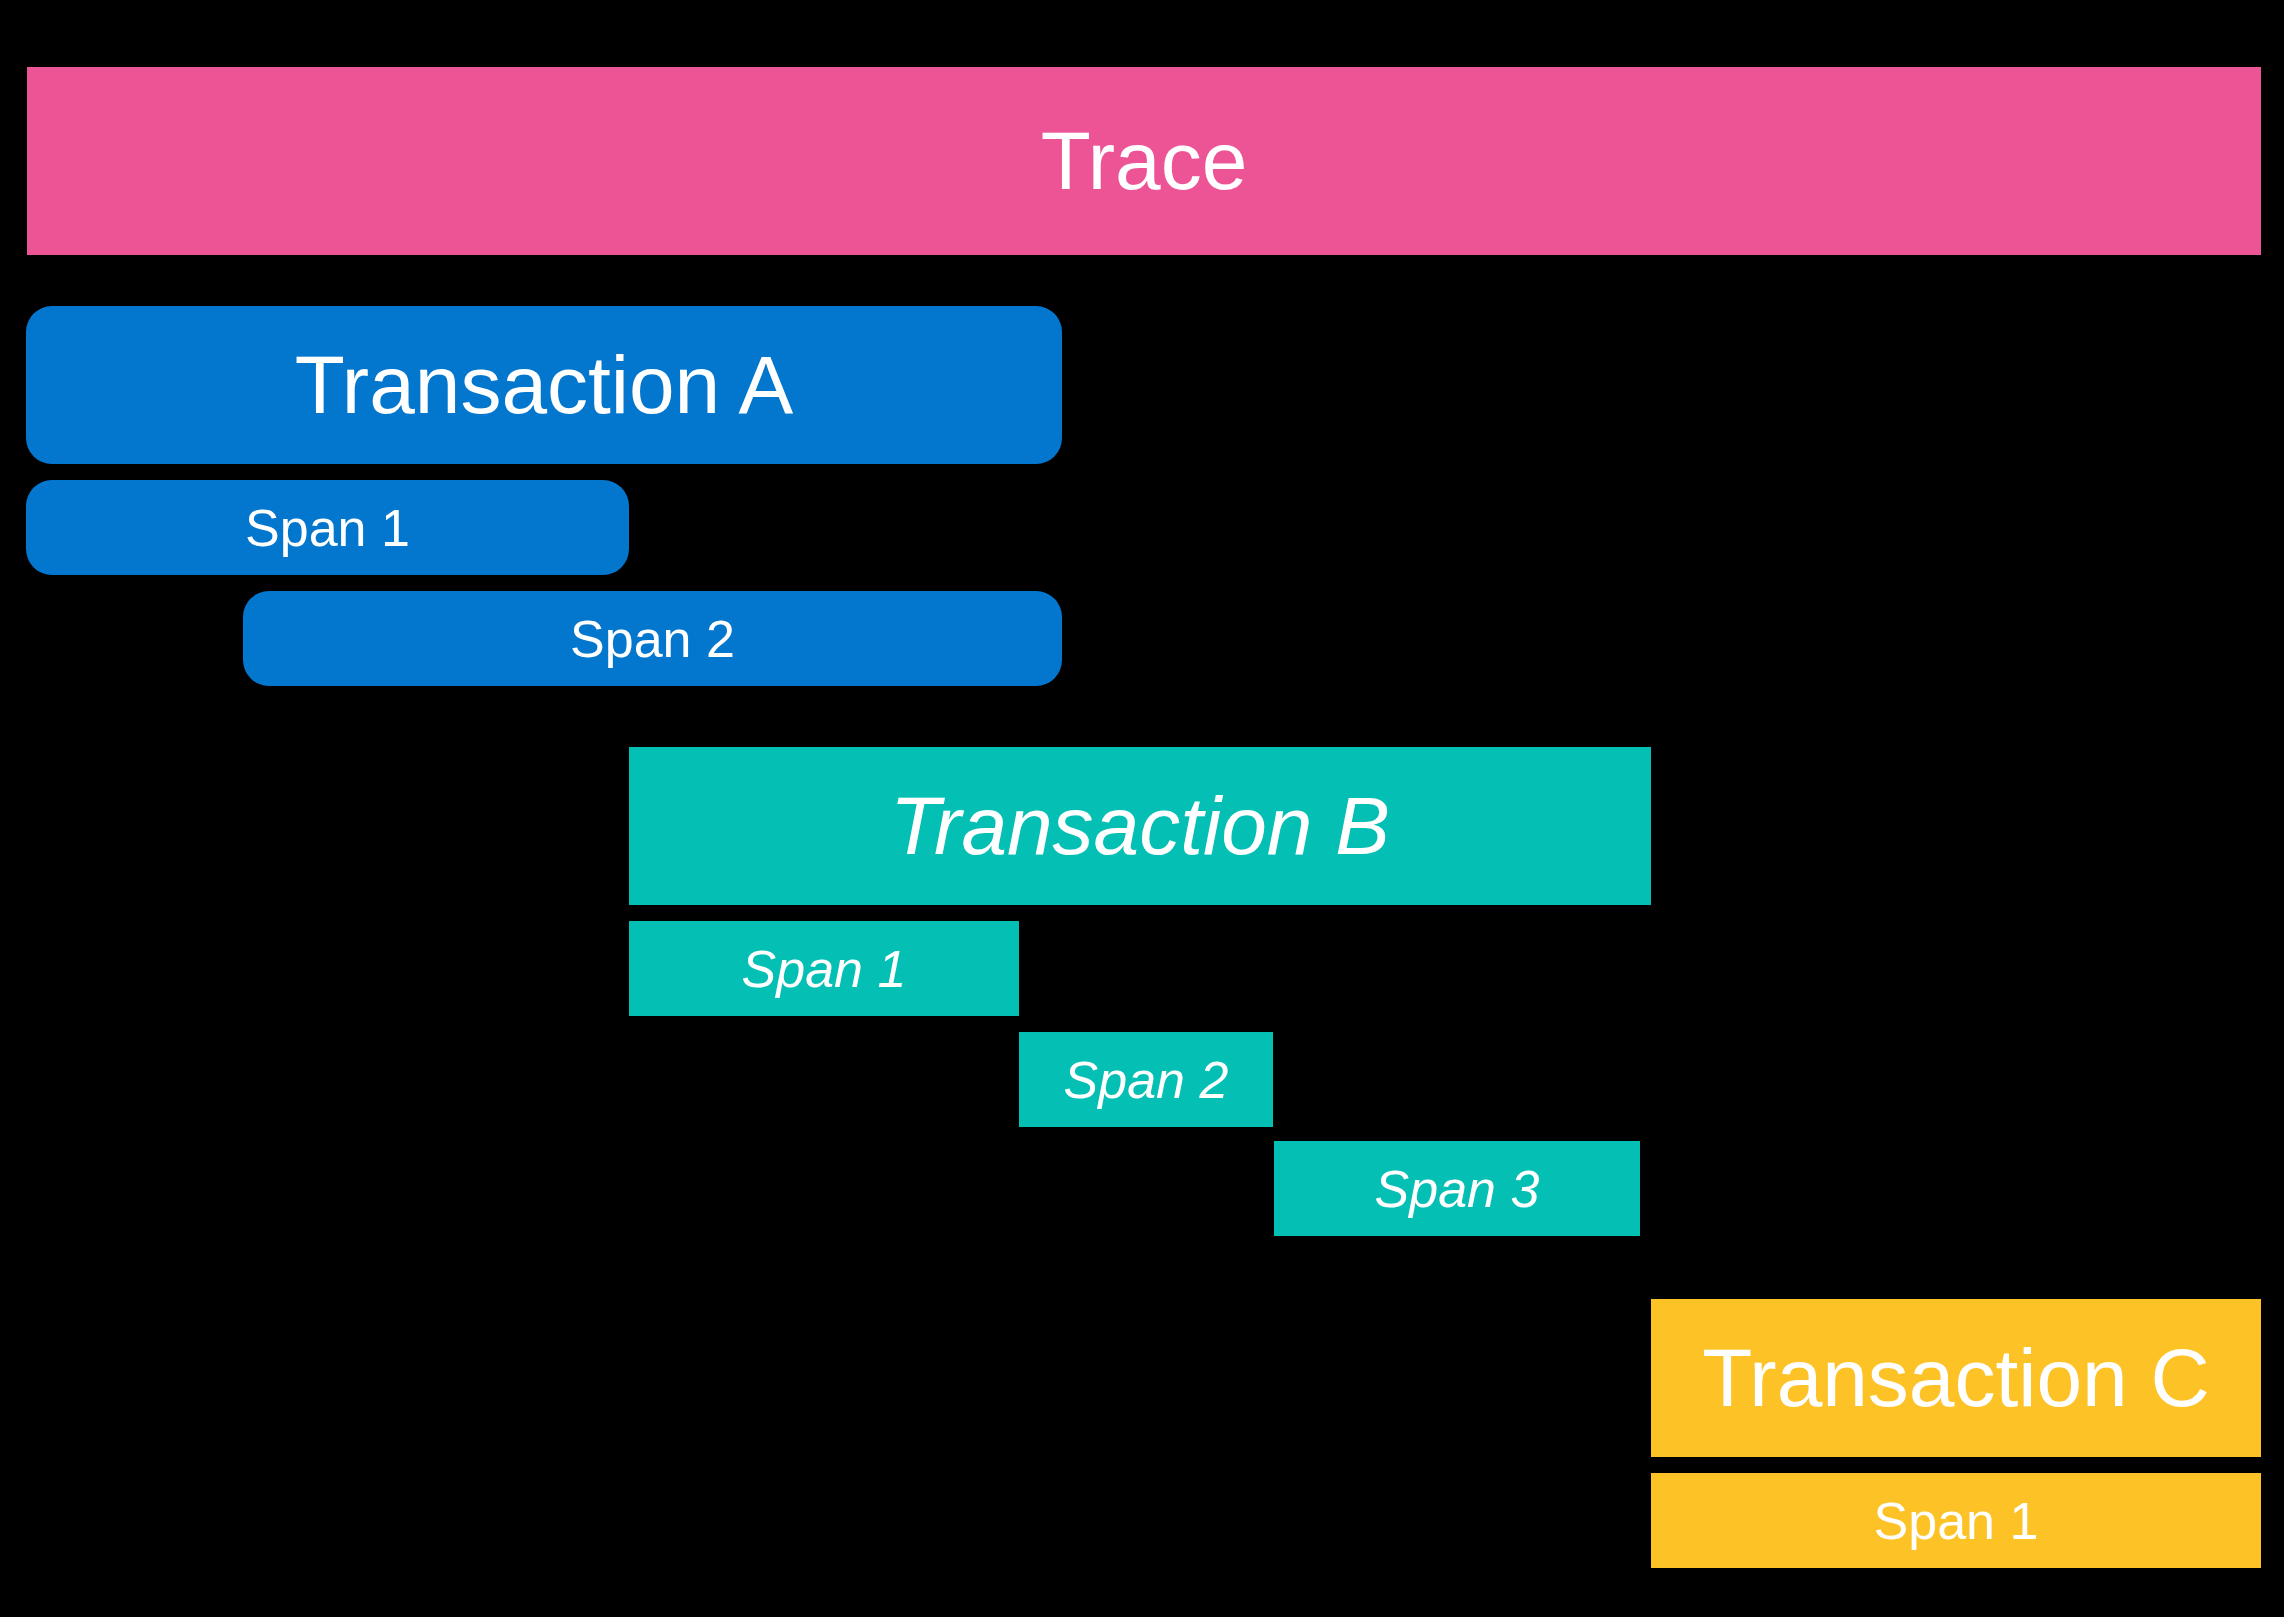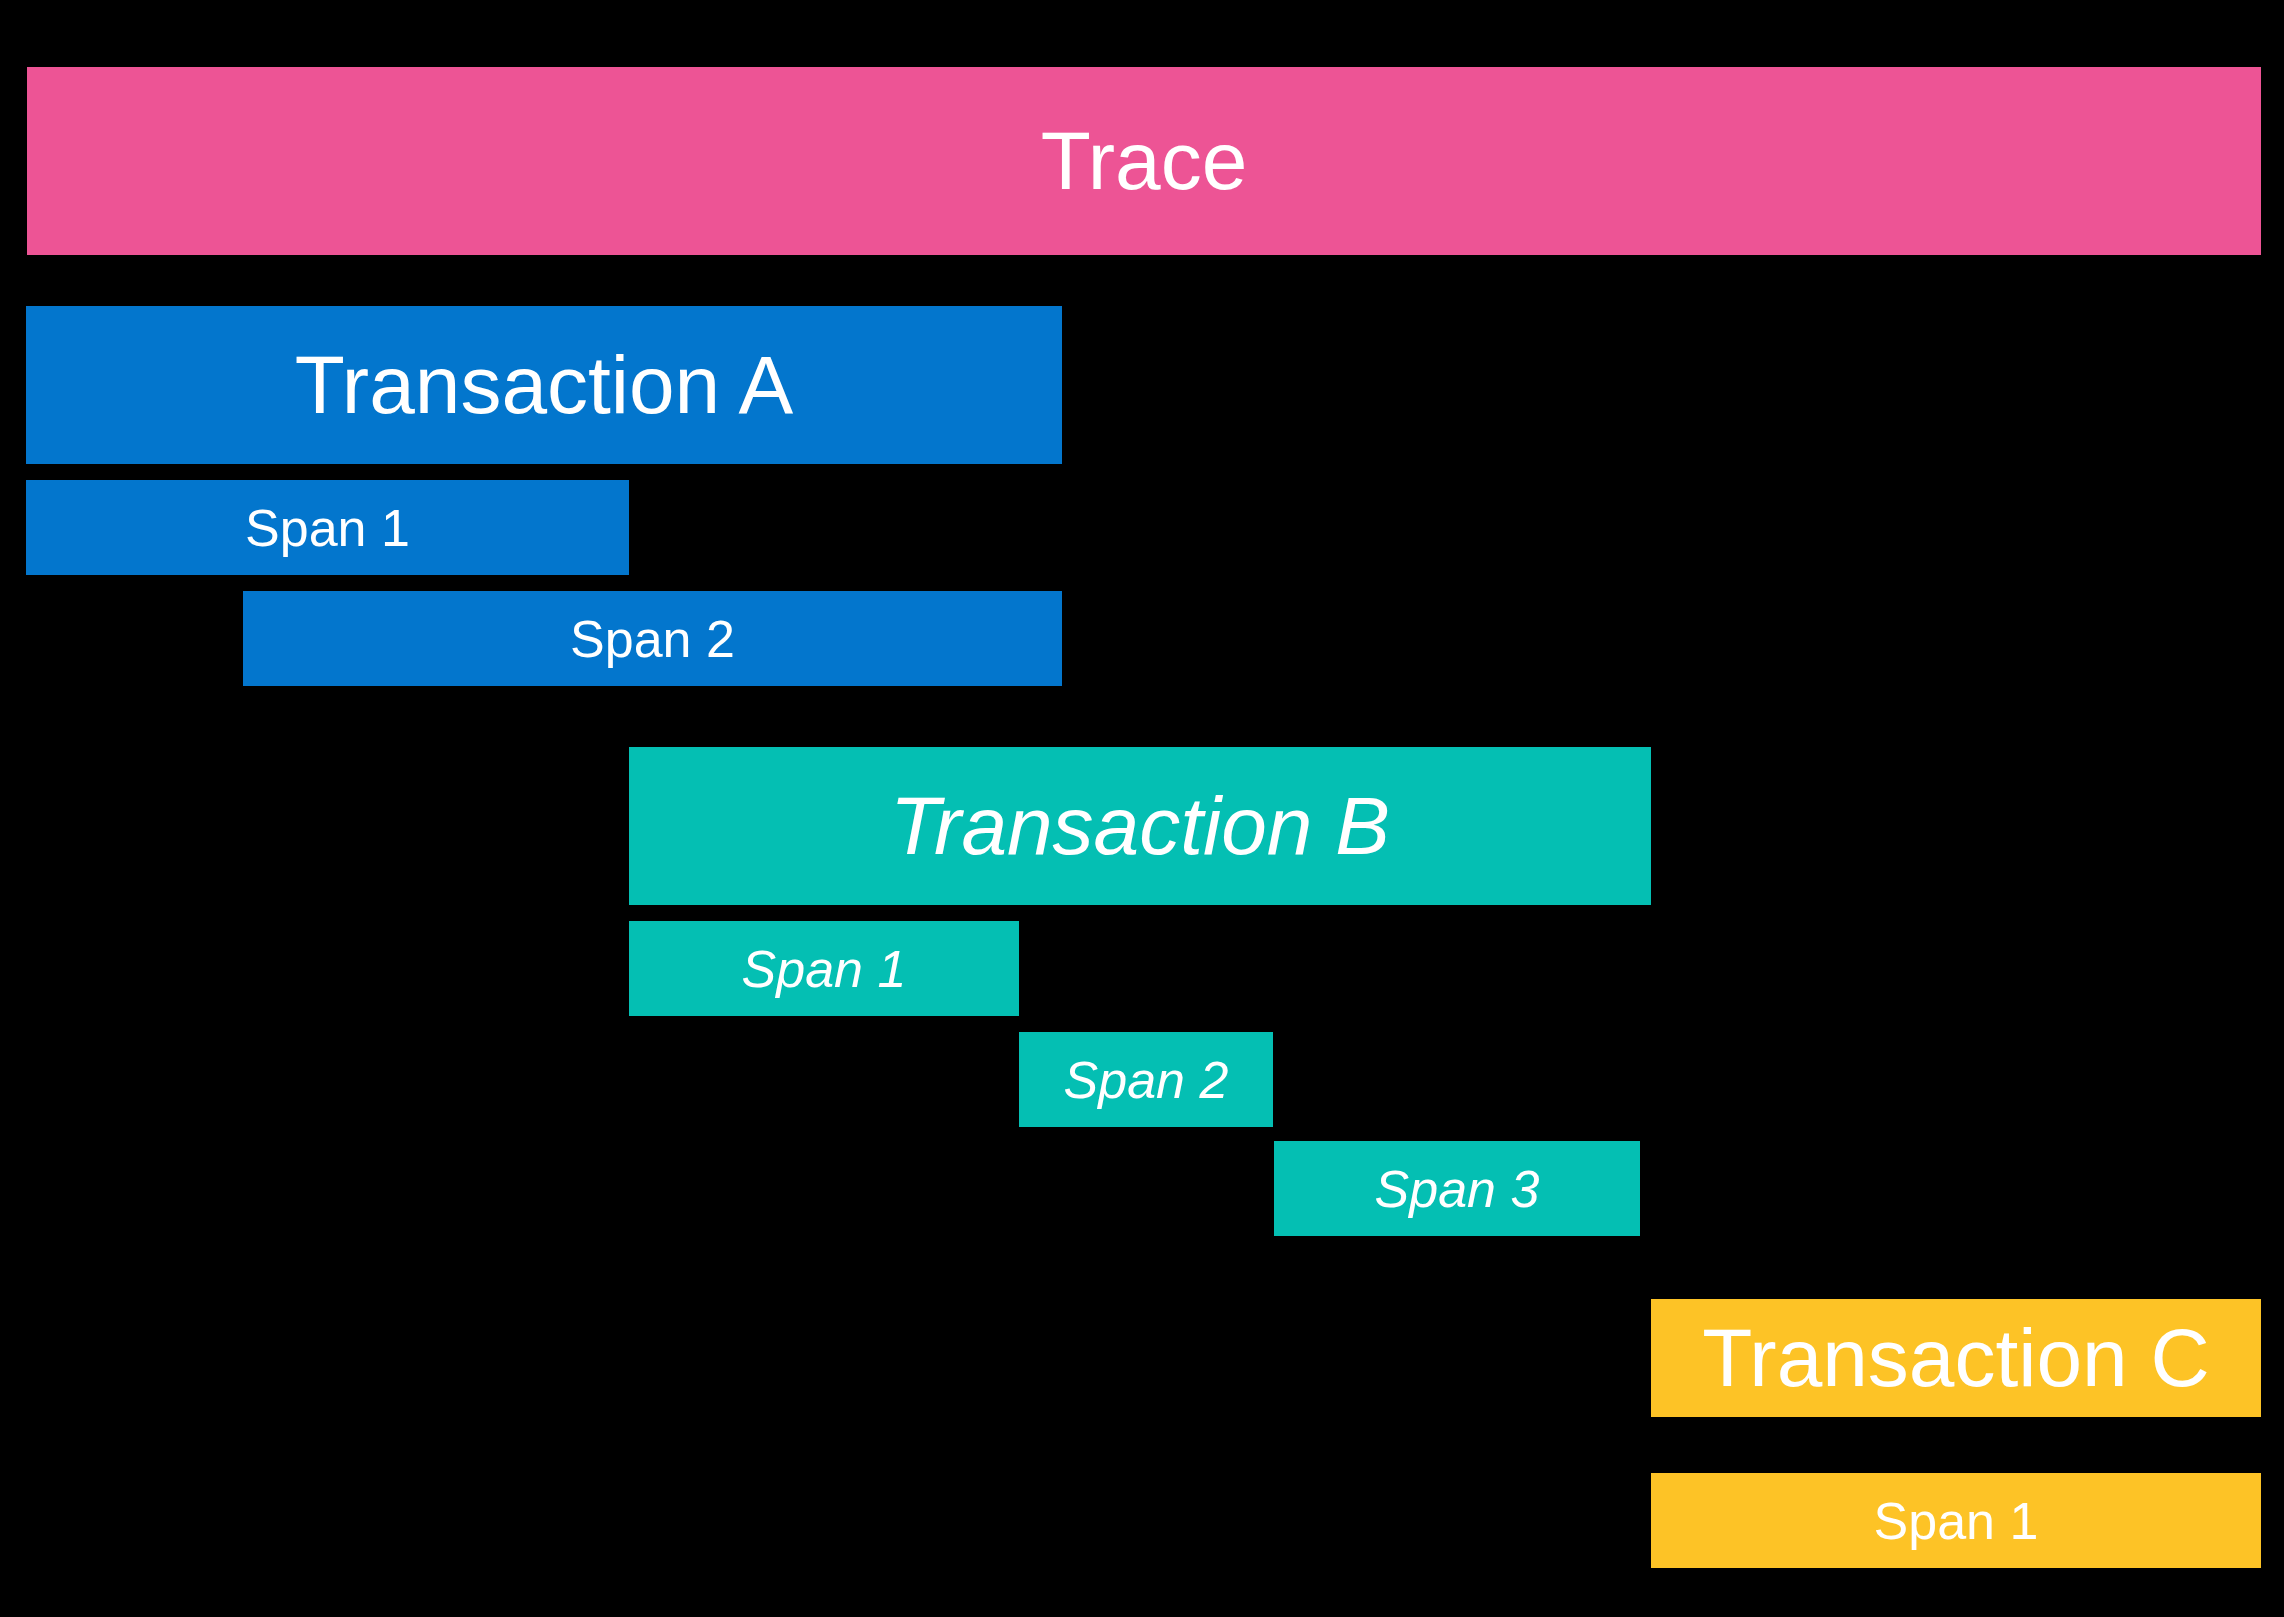--- a/index.html
+++ b/index.html
@@ -37,21 +37,21 @@
     line-height: 1;
     letter-spacing: 0px;
   }
   
   .tier-trace > .bar-label       { font-size: 82px; }
   .tier-transaction > .bar-label { font-size: 82px; }
   .tier-span > .bar-label        { font-size: 52px; }
 
   
   .c-pink  { background: #ED5495; margin-top: 16px; }
-  .c-blue  { background: #0376CD; }
+  .c-blue  { background: #0376CD; border-radius: 26px; }
   .c-teal  { background: #04BFB3; font-style: italic; }
   .c-amber { background: #FDC326; }
 </style>
 </head>
 <body>
 
 <div id="canvas">
     <div class="bar tier-trace c-pink" style="left: 27px; top: 51px; width: 2234px; height: 188px; background: rgb(237, 84, 149);">
       <span class="bar-label">Trace</span>
     </div>
@@ -69,20 +69,20 @@
     </div>
     <div class="bar tier-span c-teal" style="left: 629px; top: 921px; width: 390px; height: 95px; background: rgb(4, 191, 179);">
       <span class="bar-label">Span 1</span>
     </div>
     <div class="bar tier-span c-teal" style="left: 1019px; top: 1032px; width: 254px; height: 95px; background: rgb(4, 191, 179);">
       <span class="bar-label">Span 2</span>
     </div>
     <div class="bar tier-span c-teal" style="left: 1274px; top: 1141px; width: 366px; height: 95px; background: rgb(4, 191, 179);">
       <span class="bar-label">Span 3</span>
     </div>
-    <div class="bar tier-transaction c-amber" style="left: 1651px; top: 1299px; width: 610px; height: 118px; background: rgb(253, 195, 38);">
+    <div class="bar tier-transaction c-amber" style="left: 1651px; top: 1299px; width: 610px; height: 158px; background: rgb(253, 195, 38);">
       <span class="bar-label">Transaction C</span>
     </div>
     <div class="bar tier-span c-amber" style="left: 1651px; top: 1473px; width: 610px; height: 95px; background: rgb(253, 195, 38);">
       <span class="bar-label">Span 1</span>
     </div>
   </div>
 
 
 </body></html>

